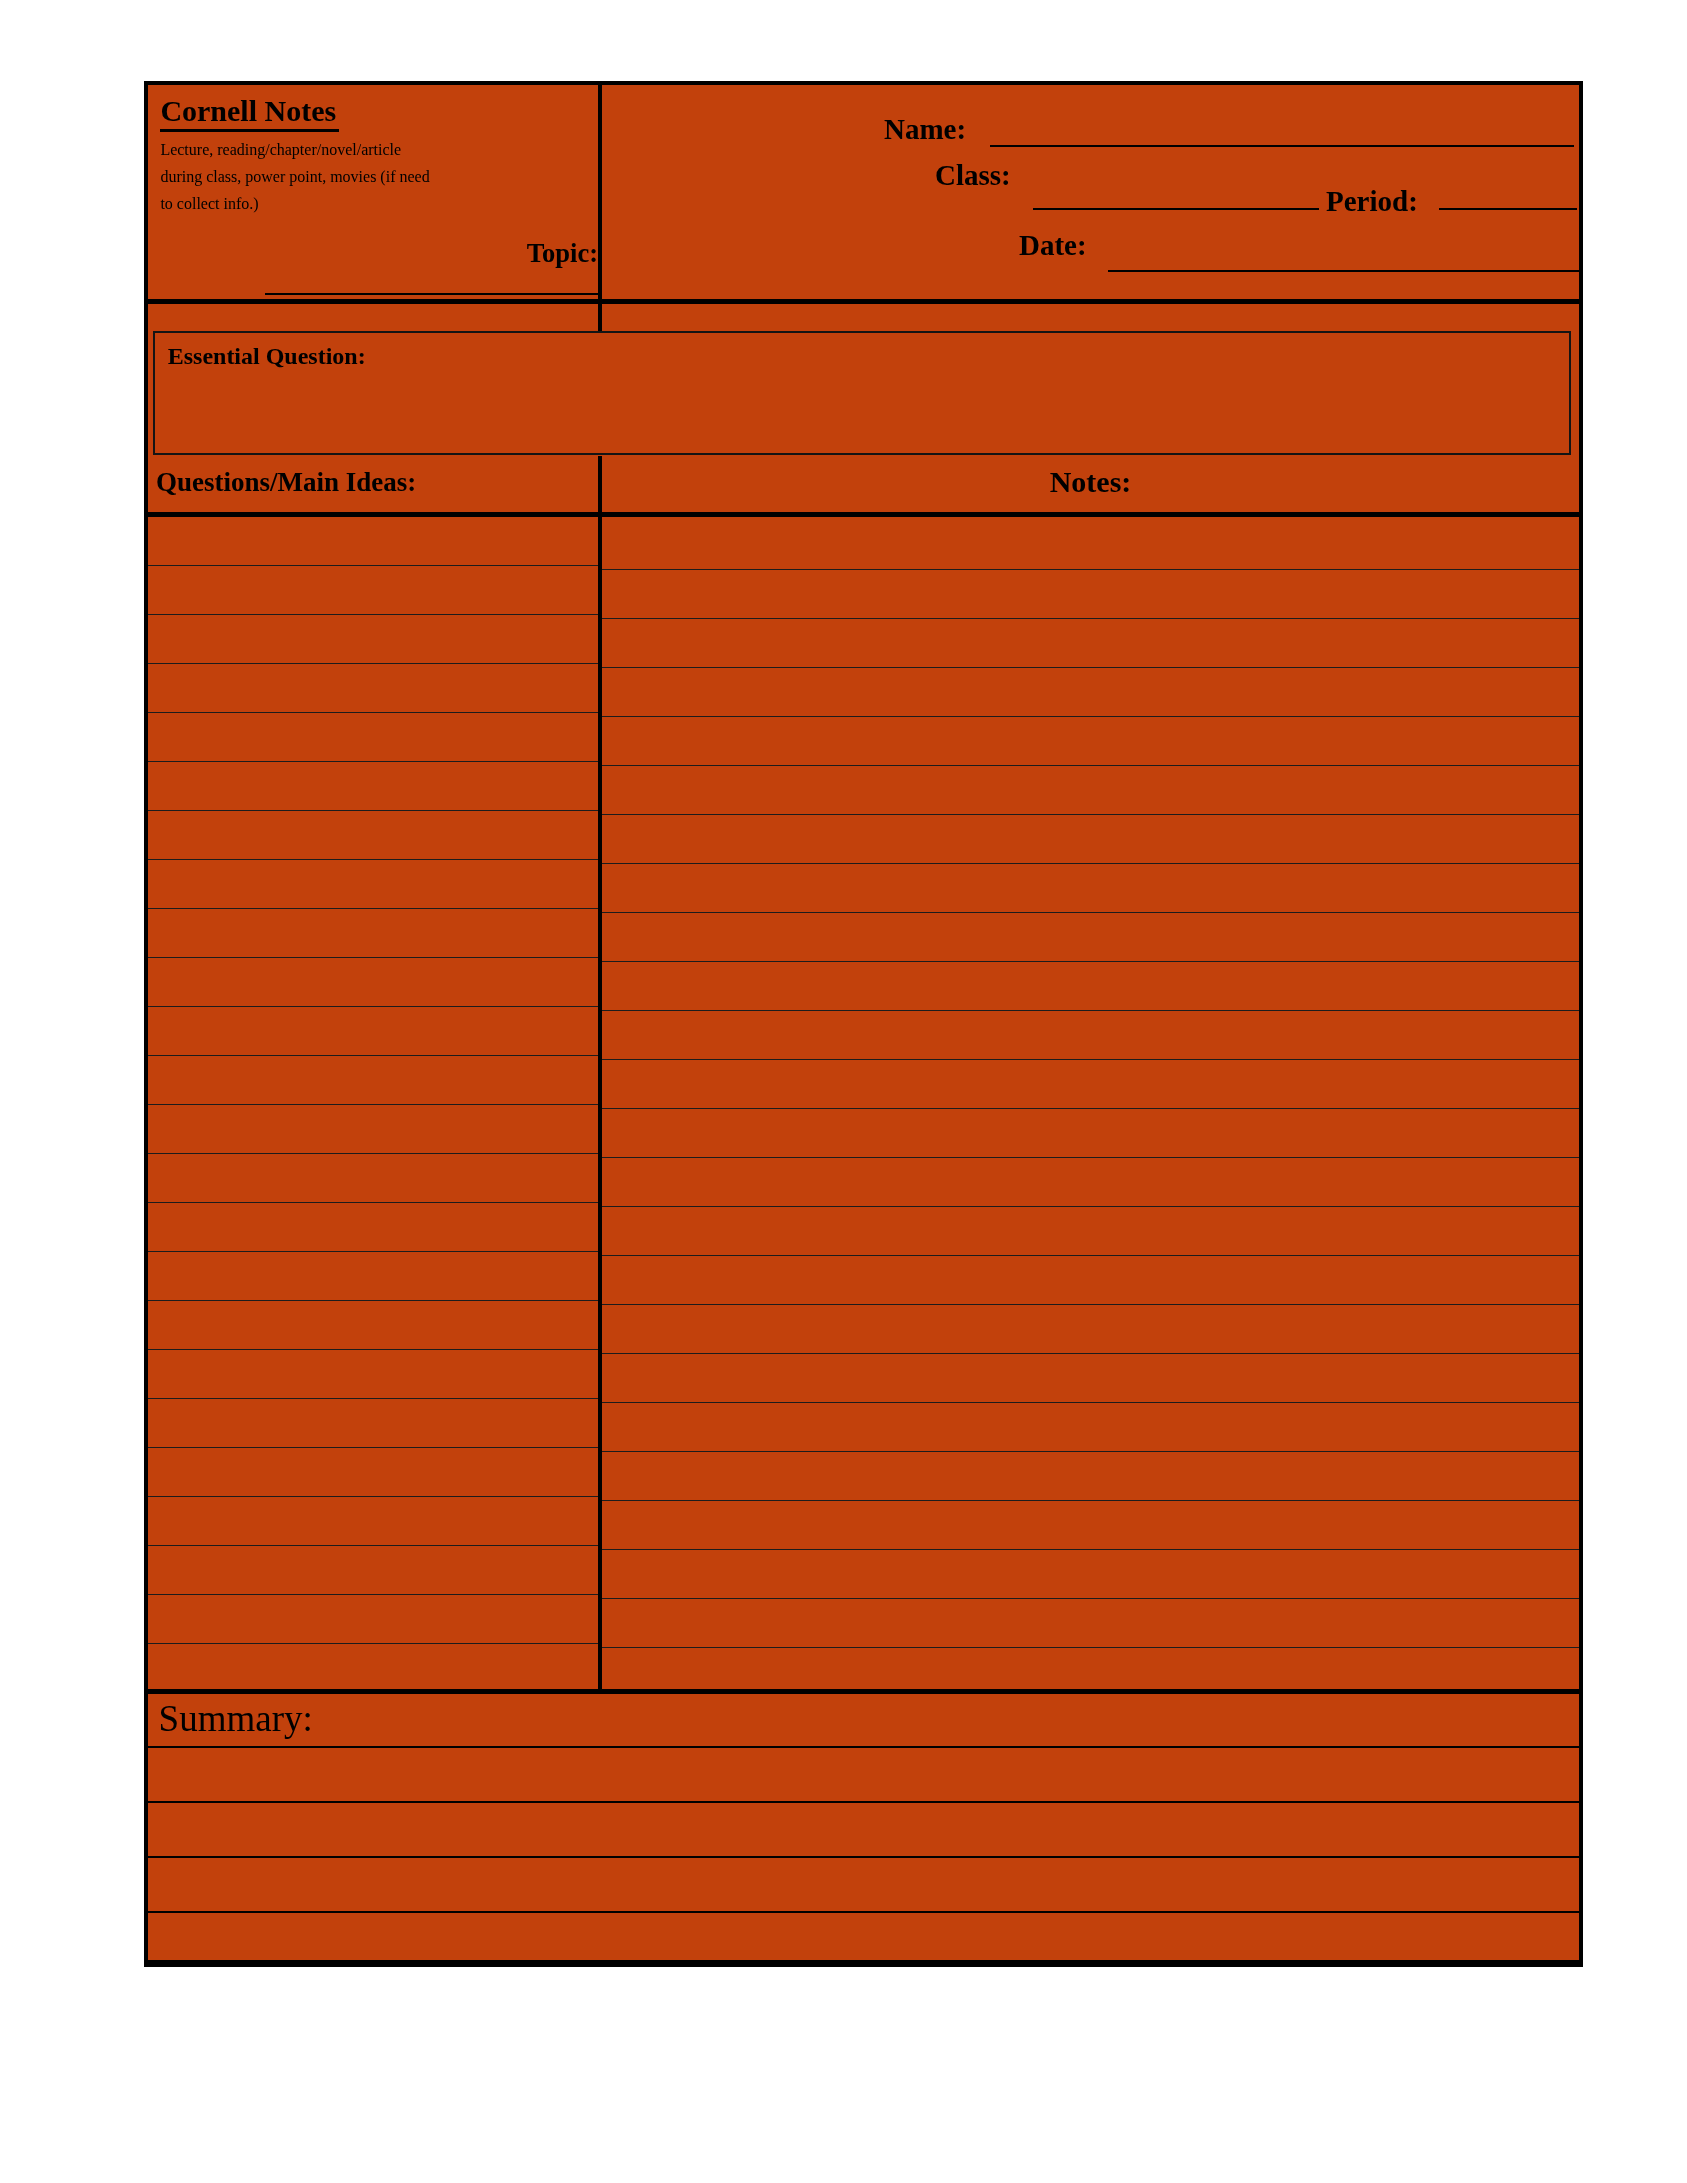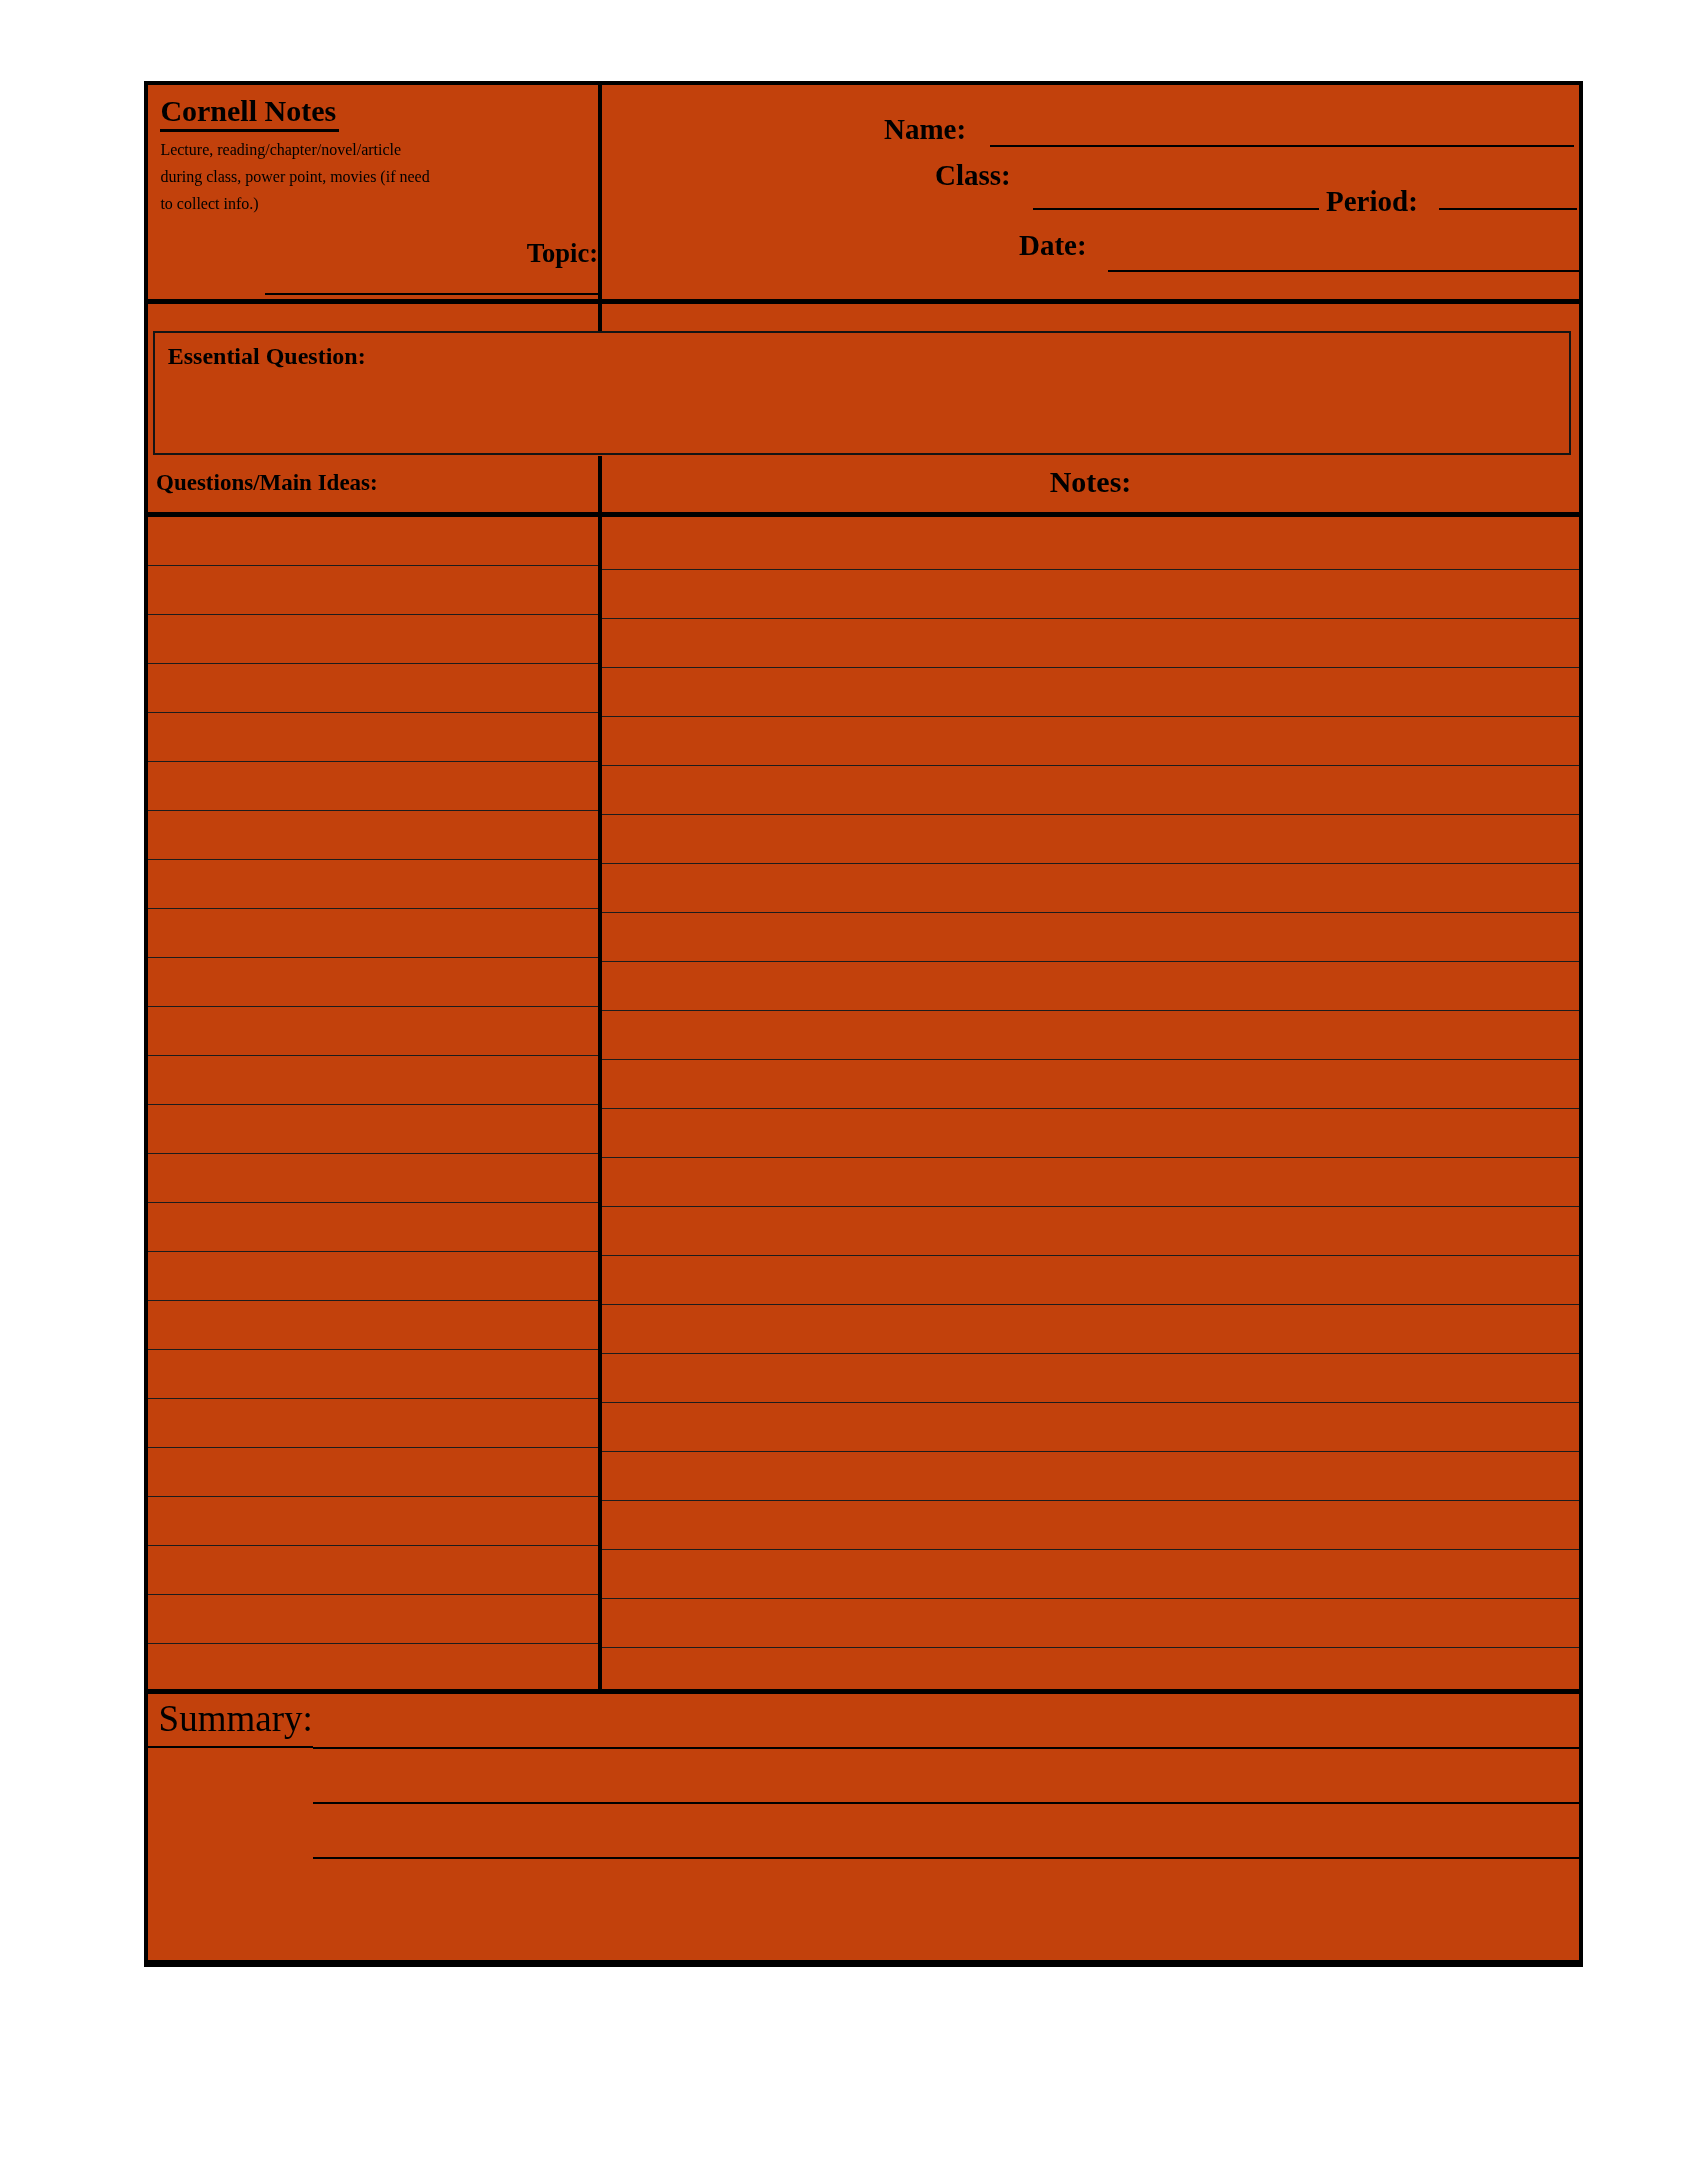--- a/index.html
+++ b/index.html
@@ -41,34 +41,34 @@
   
   .eq-row { height:152px; flex:none; position:relative; }
   .eq-divider-stub { position:absolute; left:450px; top:0; width:4.4px; height:26.5px; background:#000; }
   .eq-box { position:absolute; left:5.3px; right:8px; top:26.5px; bottom:0.9px;
             border:2.6px solid #141414; padding:3.5px 0 0 12.4px; }
   .eq-label { font-size:24px; font-weight:bold; line-height:41px; }
 
   
   .labels-row { height:61px; flex:none; display:flex; border-bottom:5.3px solid #000; }
   .labels-left { width:454px; flex:none; border-right:4.4px solid #000;
-                 font-size:23px; font-weight:bold; line-height:53px; padding-left:8px; }
+                 font-size:27px; font-weight:bold; line-height:53px; padding-left:8px; }
   .labels-right { flex:1; text-align:center; font-size:30px; font-weight:bold; line-height:51px; }
 
   
   .notes-row { height:1177px; flex:none; display:flex; border-bottom:5.3px solid #000; }
   .questions-col { width:454px; flex:none; border-right:4.4px solid #000;
                    display:flex; flex-direction:column; overflow:hidden; }
   .notes-col { flex:1; display:flex; flex-direction:column; overflow:hidden; padding-top:3.5px; }
   .rule-row { flex:none; height:49px; border-bottom:1.8px solid #1c1c1c; }
   .questions-col > .rule-row:last-child,
   .notes-col > .rule-row:last-child { border-bottom:none; }
 
   
-  .summary-row { flex:1; display:flex; flex-direction:row; }
+  .summary-row { flex:1; display:flex; flex-direction:column; }
   .summary-label-row { flex:none; height:54px; border-bottom:2.6px solid #000;
                        font-size:37px; line-height:49px; padding-left:10.6px; }
   .summary-lines { flex:1; display:flex; flex-direction:column; }
   .summary-line { flex:none; height:55px; border-bottom:2.6px solid #000; }
   .summary-lines > .summary-line:last-child { flex:1; border-bottom:none; }
 </style>
 </head>
 <body>
 
 <div class="sheet">

